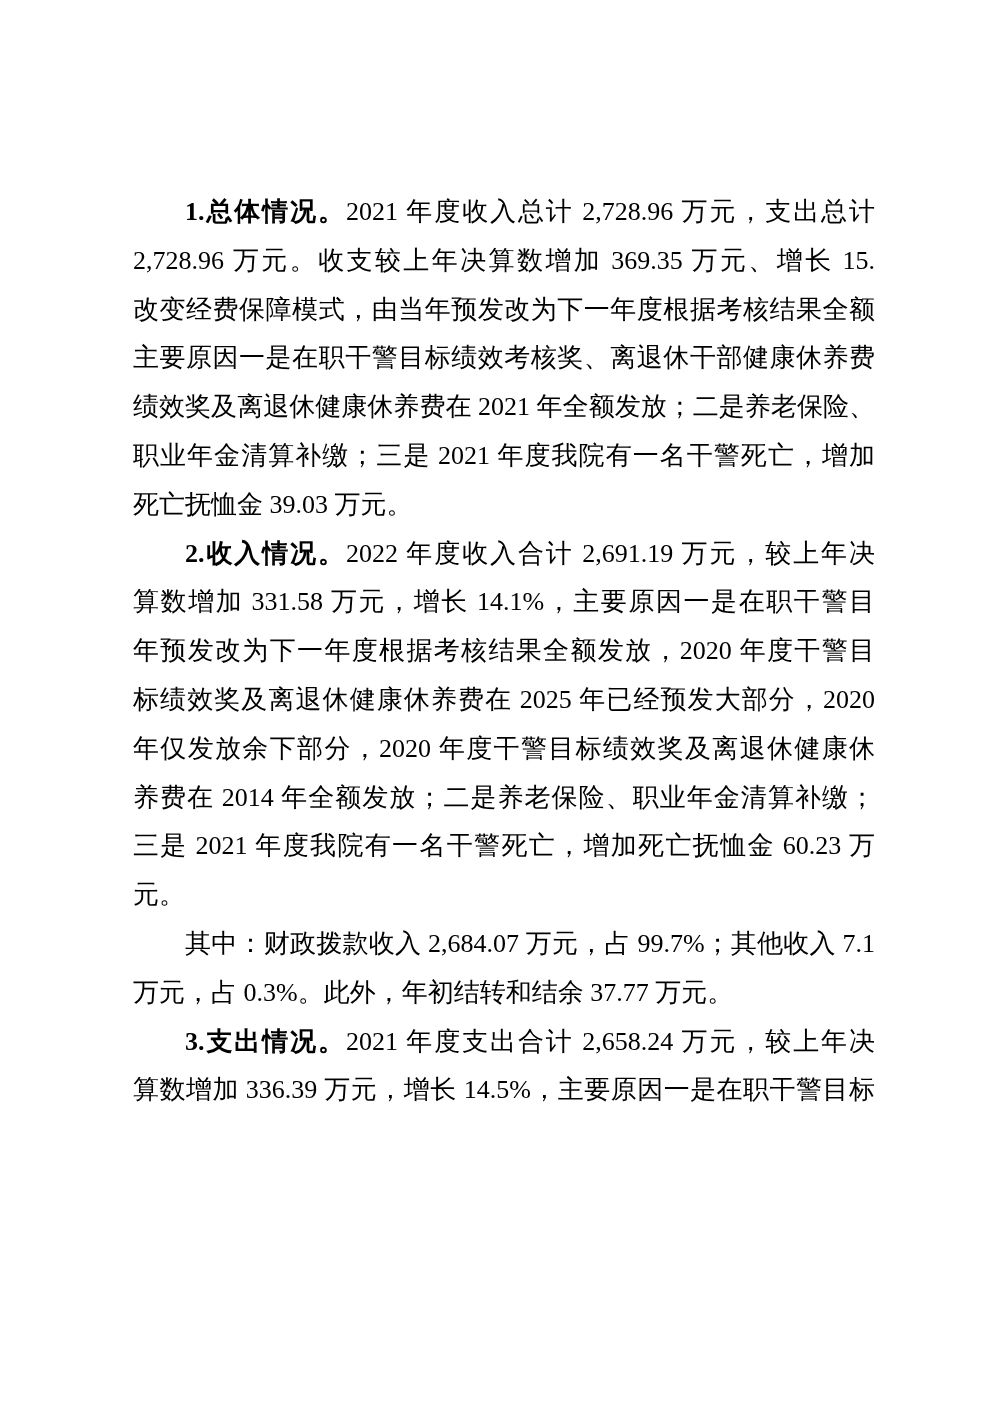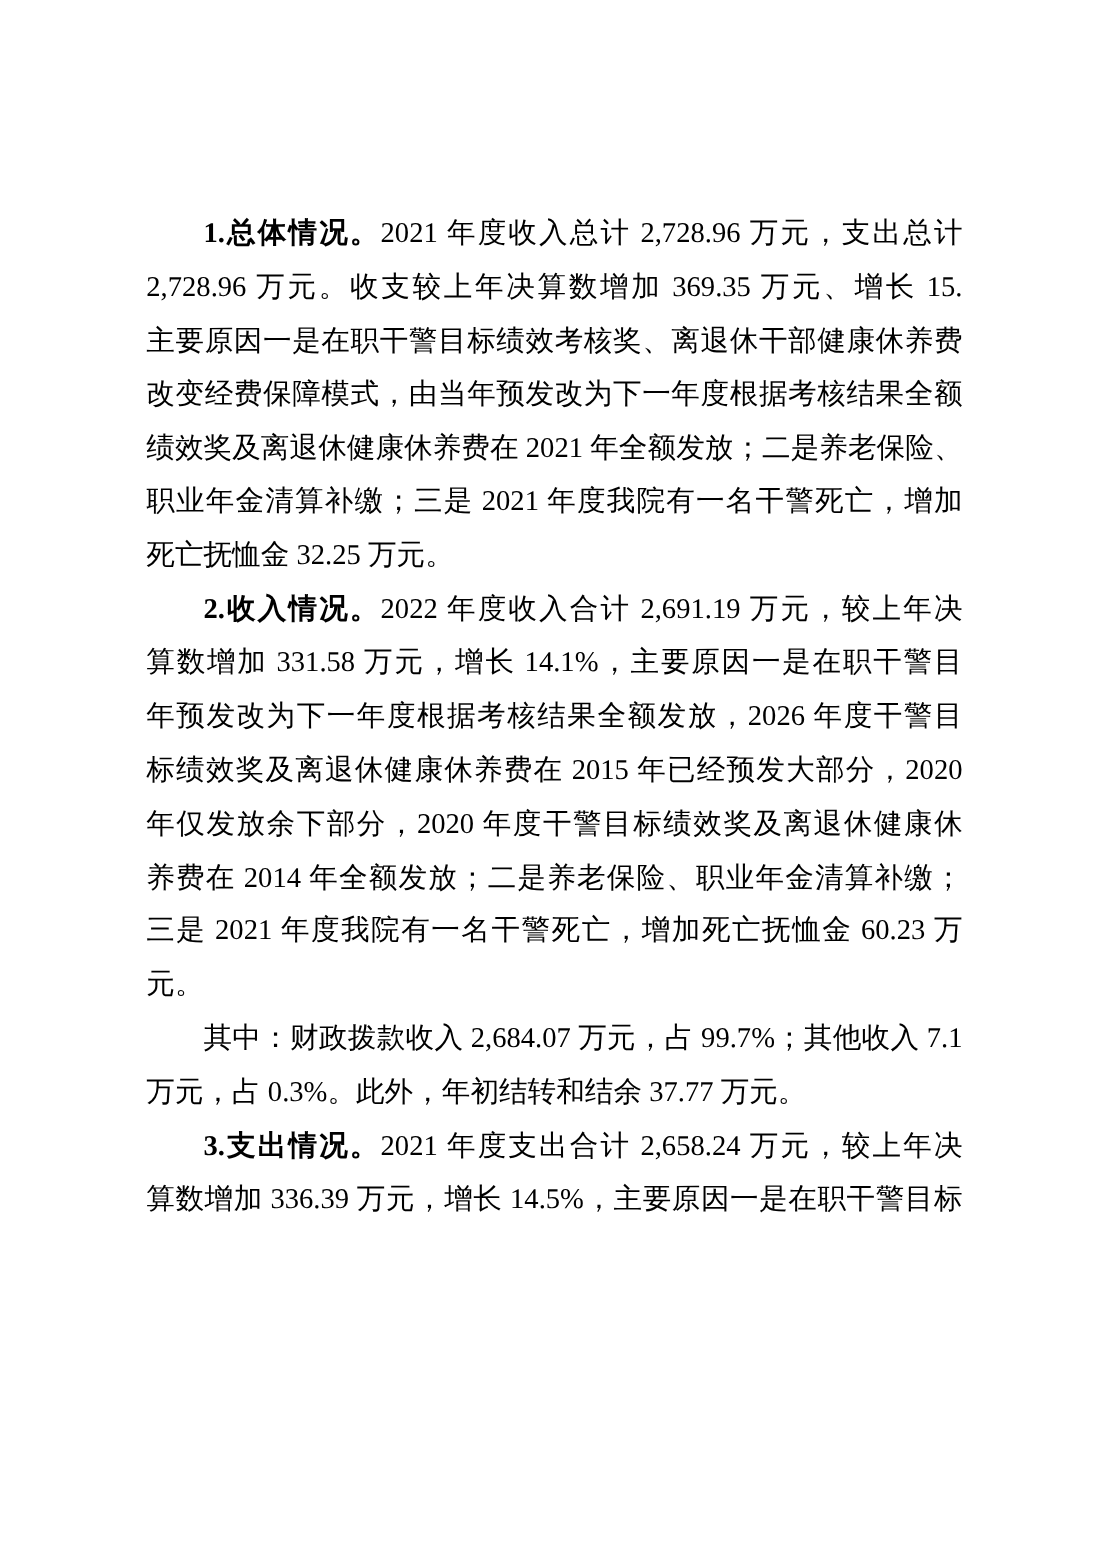--- a/index.html
+++ b/index.html
@@ -40,32 +40,32 @@
 </style>
 </head>
 <body>
 
 <div class="page">
   <div class="textblock">
 
     <section class="para">
       <div class="line first"><span class="head">1.总体情况。</span><span>2021 年度收入总计 2,728.96 万元，支出总计</span></div>
       <div class="line">2,728.96 万元。收支较上年决算数增加 369.35 万元、增长 15.7%，</div>
+      <div class="line">改变经费保障模式，由当年预发改为下一年度根据考核结果全额</div>
       <div class="line">主要原因一是在职干警目标绩效考核奖、离退休干部健康休养费</div>
-      <div class="line">改变经费保障模式，由当年预发改为下一年度根据考核结果全额</div>
       <div class="line">绩效奖及离退休健康休养费在 2021 年全额发放；二是养老保险、</div>
       <div class="line">职业年金清算补缴；三是 2021 年度我院有一名干警死亡，增加</div>
-      <div class="line last">死亡抚恤金 32.25 万元。</div>
+      <div class="line last">死亡抚恤金 39.03 万元。</div>
     </section>
 
     <section class="para">
       <div class="line first"><span class="head">2.收入情况。</span><span>2022 年度收入合计 2,691.19 万元，较上年决</span></div>
       <div class="line">算数增加 331.58 万元，增长 14.1%，主要原因一是在职干警目</div>
-      <div class="line">年预发改为下一年度根据考核结果全额发放，2026 年度干警目</div>
-      <div class="line">标绩效奖及离退休健康休养费在 2015 年已经预发大部分，2020</div>
+      <div class="line">年预发改为下一年度根据考核结果全额发放，2020 年度干警目</div>
+      <div class="line">标绩效奖及离退休健康休养费在 2025 年已经预发大部分，2020</div>
       <div class="line">年仅发放余下部分，2020 年度干警目标绩效奖及离退休健康休</div>
       <div class="line">养费在 2014 年全额发放；二是养老保险、职业年金清算补缴；</div>
       <div class="line">三是 2021 年度我院有一名干警死亡，增加死亡抚恤金 60.23 万</div>
       <div class="line last">元。</div>
     </section>
 
     <section class="para">
       <div class="line first"><span>其中：财政拨款收入 2,684.07 万元，占 99.7%；其他收入 7.12</span></div>
       <div class="line last">万元，占 0.3%。此外，年初结转和结余 37.77 万元。</div>
     </section>

